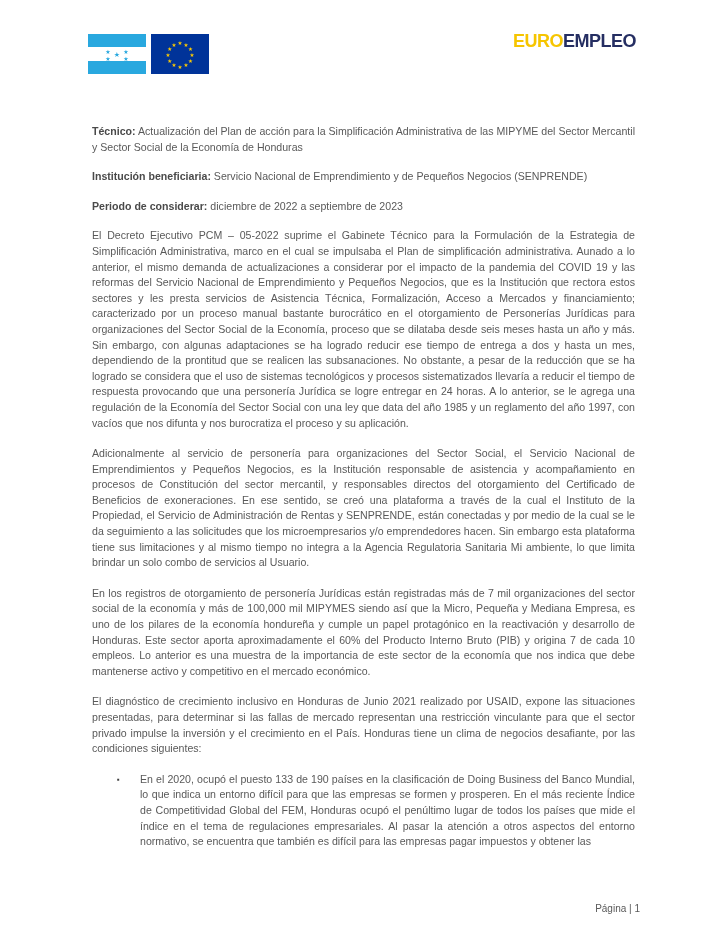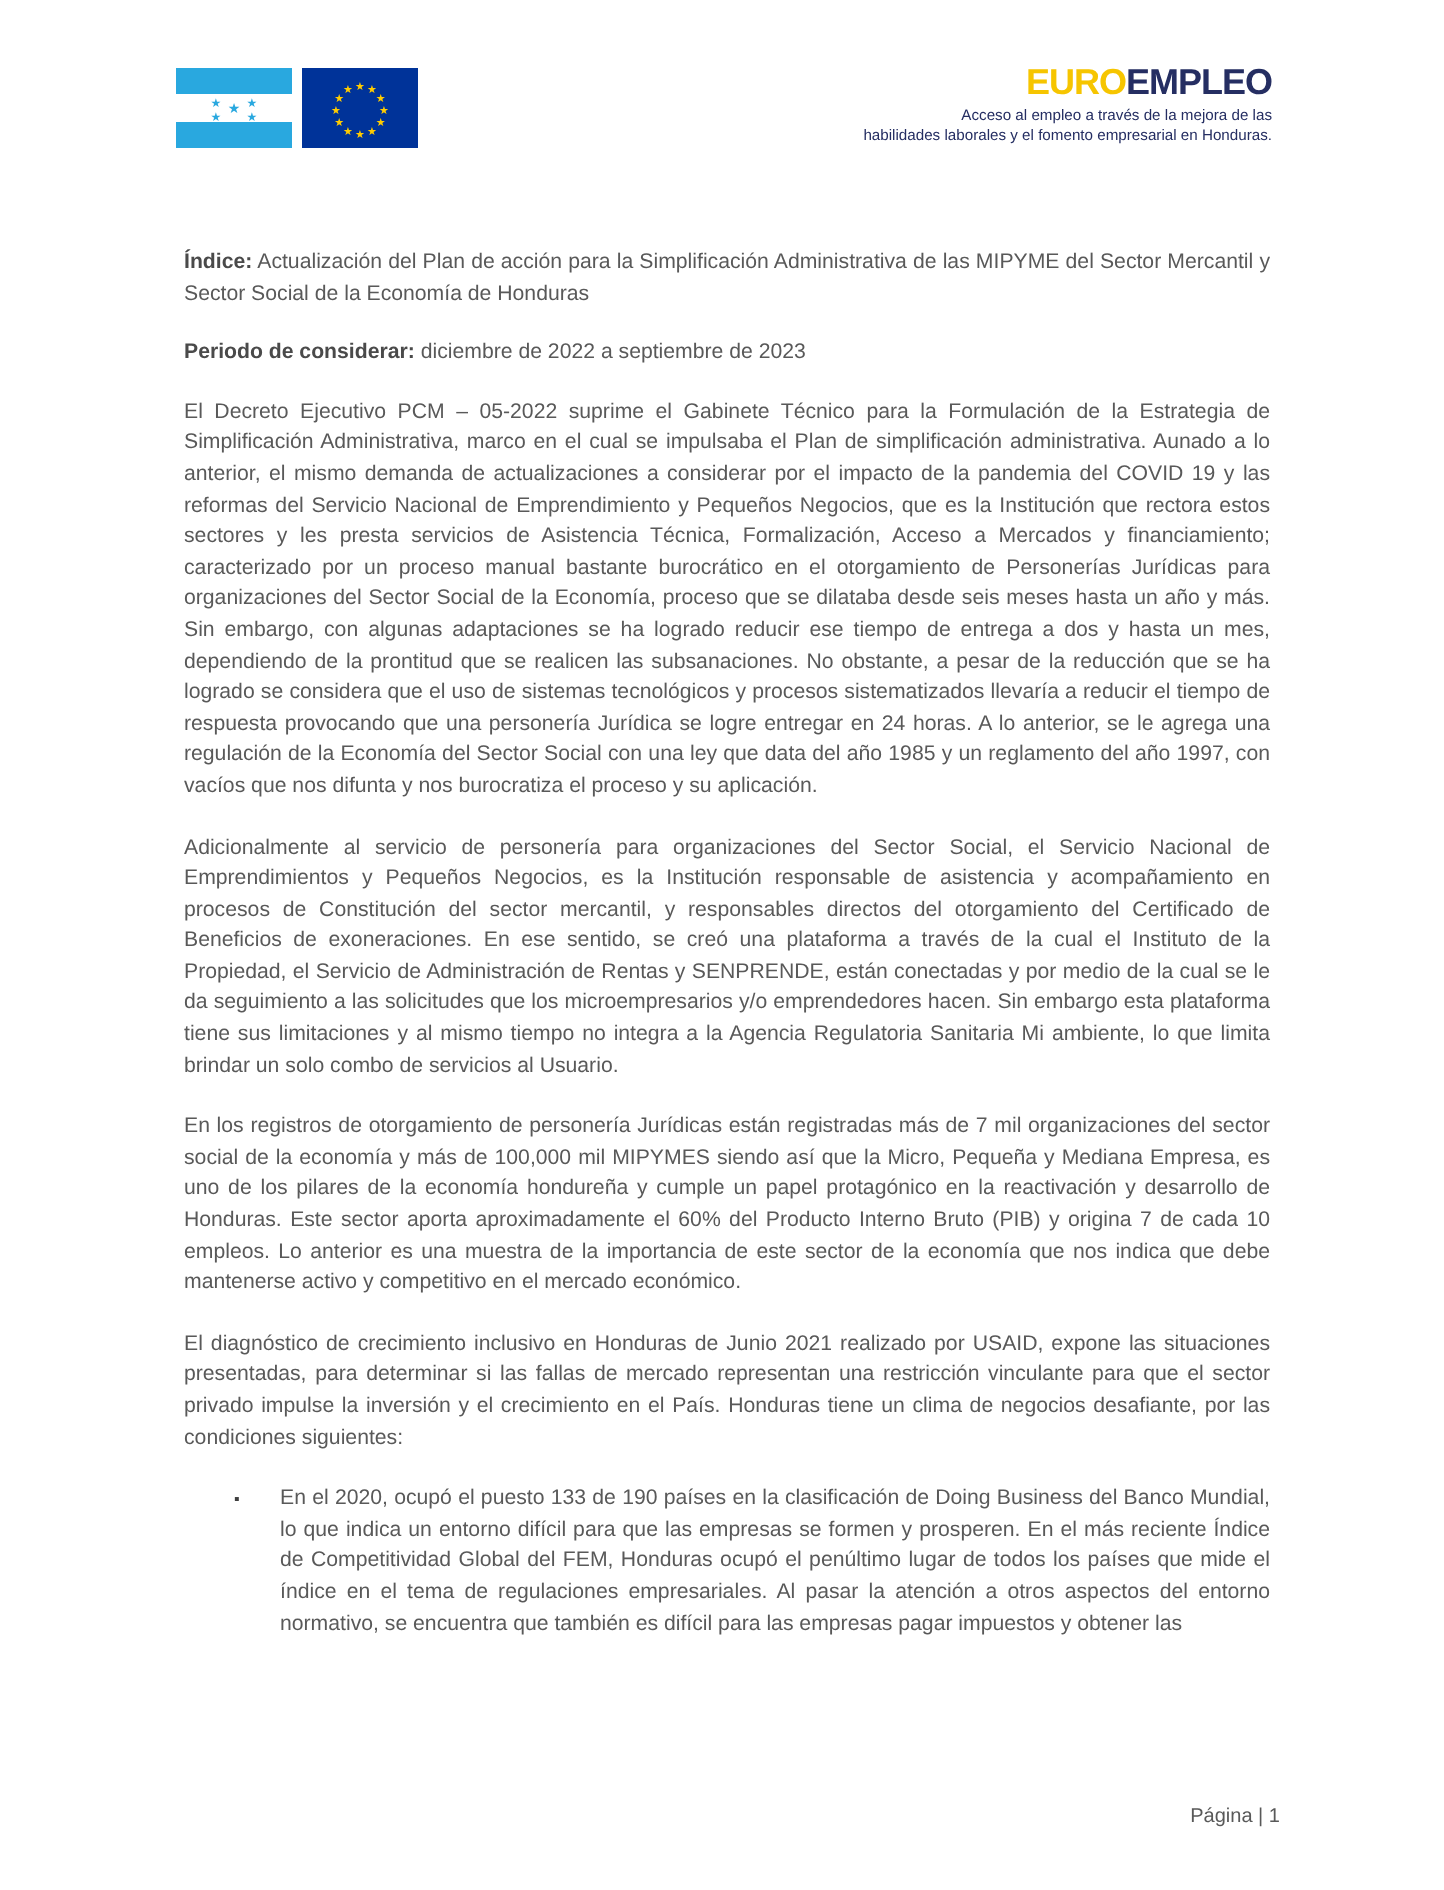--- a/index.html
+++ b/index.html
@@ -112,33 +112,33 @@
         <text x="18.6" y="17" font-size="5.5" fill="#ffcc00" text-anchor="middle">★</text>
         <text x="23" y="12.6" font-size="5.5" fill="#ffcc00" text-anchor="middle">★</text>
       </svg>
     </div>
   </div>
 
   <div class="logo-block">
     <div class="wordmark">
       <span class="euro">EURO</span><span class="empleo">EMPLEO</span>
     </div>
-    <div class="tagline">
-      <span>Acceso al empleo a través de la mejora de las</span><br>
-      <span>habilidades laborales y el fomento empresarial en Honduras.</span>
-    </div>
   </div>
 
   <main class="content">
 
     <p class="field">
-      <b>Índice:</b>
+      <b>Técnico:</b>
       <span>Actualización del Plan de acción para la Simplificación Administrativa de las MIPYME del Sector Mercantil y Sector Social de la Economía de Honduras</span>
     </p>
 
+    <p class="field">
+      <b>Institución beneficiaria:</b>
+      <span>Servicio Nacional de Emprendimiento y de Pequeños Negocios (SENPRENDE)</span>
+    </p>
 
     <p class="field">
       <b>Periodo de considerar:</b>
       <span>diciembre de 2022 a septiembre de 2023</span>
     </p>
 
 
     <p class="para">El Decreto Ejecutivo PCM – 05-2022 suprime el Gabinete Técnico para la Formulación de la Estrategia de Simplificación Administrativa, marco en el cual se impulsaba el Plan de simplificación administrativa. Aunado a lo anterior, el mismo demanda de actualizaciones a considerar por el impacto de la pandemia del COVID 19 y las reformas del Servicio Nacional de Emprendimiento y Pequeños Negocios, que es la Institución que rectora estos sectores y les presta servicios de Asistencia Técnica, Formalización, Acceso a Mercados y financiamiento; caracterizado por un proceso manual bastante burocrático en el otorgamiento de Personerías Jurídicas para organizaciones del Sector Social de la Economía, proceso que se dilataba desde seis meses hasta un año y más. Sin embargo, con algunas adaptaciones se ha logrado reducir ese tiempo de entrega a dos y hasta un mes, dependiendo de la prontitud que se realicen las subsanaciones. No obstante, a pesar de la reducción que se ha logrado se considera que el uso de sistemas tecnológicos y procesos sistematizados llevaría a reducir el tiempo de respuesta provocando que una personería Jurídica se logre entregar en 24 horas. A lo anterior, se le agrega una regulación de la Economía del Sector Social con una ley que data del año 1985 y un reglamento del año 1997, con vacíos que nos difunta y nos burocratiza el proceso y su aplicación.</p>
     <p class="para">Adicionalmente al servicio de personería para organizaciones del Sector Social, el Servicio Nacional de Emprendimientos y Pequeños Negocios, es la Institución responsable de asistencia y acompañamiento en procesos de Constitución del sector mercantil, y responsables directos del otorgamiento del Certificado de Beneficios de exoneraciones. En ese sentido, se creó una plataforma a través de la cual el Instituto de la Propiedad, el Servicio de Administración de Rentas y SENPRENDE, están conectadas y por medio de la cual se le da seguimiento a las solicitudes que los microempresarios y/o emprendedores hacen. Sin embargo esta plataforma tiene sus limitaciones y al mismo tiempo no integra a la Agencia Regulatoria Sanitaria Mi ambiente, lo que limita brindar un solo combo de servicios al Usuario.</p>
     <p class="para">En los registros de otorgamiento de personería Jurídicas están registradas más de 7 mil organizaciones del sector social de la economía y más de 100,000 mil MIPYMES siendo así que la Micro, Pequeña y Mediana Empresa, es uno de los pilares de la economía hondureña y cumple un papel protagónico en la reactivación y desarrollo de Honduras. Este sector aporta aproximadamente el 60% del Producto Interno Bruto (PIB) y origina 7 de cada 10 empleos. Lo anterior es una muestra de la importancia de este sector de la economía que nos indica que debe mantenerse activo y competitivo en el mercado económico.</p>

